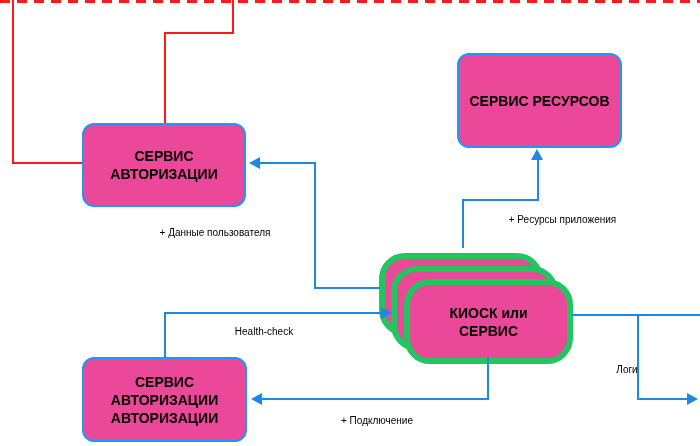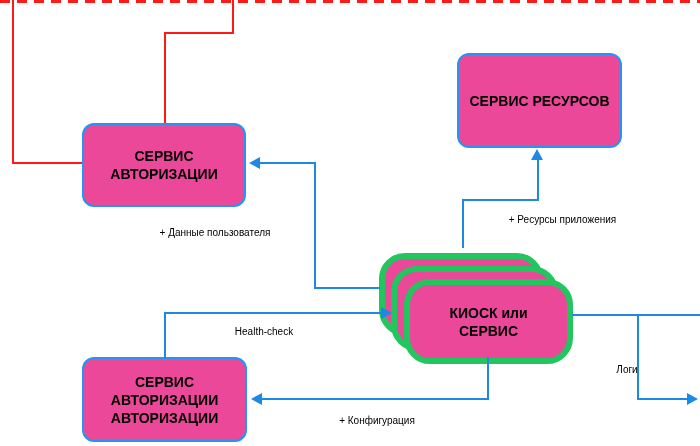--- a/index.html
+++ b/index.html
@@ -136,18 +136,18 @@
   <div class="hline blue" style="left:637px; top:398px; width:52px;"></div>
   <div class="arrow arrow-right" style="left:687px; top:393px;"></div>
 
   <div class="edge-label" style="left:110px; top:224px; width:210px;">+ Данные пользователя</div>
 
   <div class="edge-label" style="left:460px; top:211px; width:205px;">+ Ресурсы приложения</div>
 
   <div class="edge-label" style="left:204px; top:323px; width:120px;">Health-check</div>
 
   <div class="edge-label" style="left:307px; top:412px; width:140px;">
-    <div>+ Конфигурация</div>
+    <div>+ Подключение</div>
   </div>
 
   <div class="edge-label" style="left:602px; top:361px; width:50px;">Логи</div>
 
 </div>
 
 </body></html>

